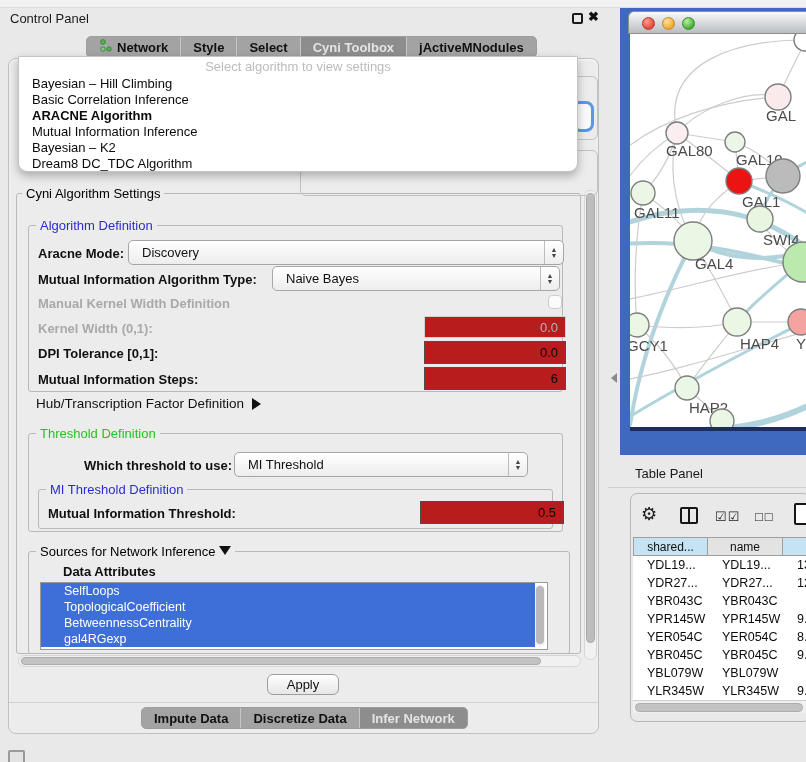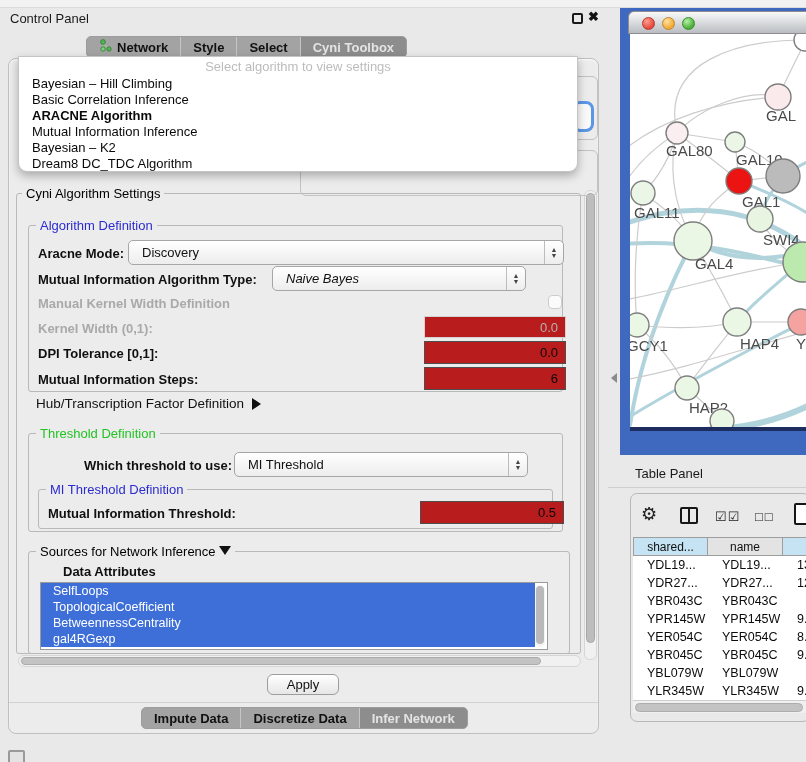--- a/index.html
+++ b/index.html
@@ -47,21 +47,21 @@
   .field.dis { border:1px solid #d2d2d2; color:#b3b3b3; }
 
   .checkbox { position:absolute; width:14px; height:14px; border:1px solid #cdcdcd; border-radius:4px; background:#fbfbfb; }
 
   .vscroll { position:absolute; background:#f1f1f1; border:1px solid #d6d6d6; border-radius:6px; }
   .vscroll .thumb { position:absolute; left:1px; width:9px; background:#bdbdbd; border:1px solid #a8a8a8; border-radius:5px; }
   .hscroll { position:absolute; background:#f1f1f1; border:1px solid #d6d6d6; border-radius:6px; }
   .hscroll .thumb { position:absolute; top:1px; height:8px; background:#c3c3c3; border:1px solid #ababab; border-radius:5px; }
 
   .datalist { position:absolute; left:40px; top:582px; width:508px; height:68px; background:#fff; border:1px solid #9a9a9a; overflow:hidden; }
-  .attr-item { height:16px; line-height:16px; font-size:12.5px; color:#fff; background:#3e6fd8; width:494px; padding-left:12px; white-space:nowrap; }
+  .attr-item { height:16px; line-height:16px; font-size:12.5px; color:#fff; background:#3e6fd8; width:494px; padding-left:23px; white-space:nowrap; }
   .list-scroll { position:absolute; right:2px; top:2px; width:10px; height:62px; background:#f4f4f4; border-radius:5px; }
   .list-scroll .thumb { position:absolute; left:1px; top:1px; width:8px; height:58px; background:#b9b9b9; border-radius:4px; }
 
   .apply-btn { position:absolute; left:267px; top:674px; width:72px; height:21px; background:linear-gradient(#ffffff,#e6e6e6); border:1px solid #9d9d9d; border-radius:6px; font-size:13px; color:#111; display:flex; align-items:center; justify-content:center; }
   .divider { position:absolute; left:9px; top:702px; width:589px; height:1px; background:#d2d2d2; }
 
   .tri-right { display:inline-block; width:0; height:0; border-top:6px solid transparent; border-bottom:6px solid transparent; border-left:9px solid #111; vertical-align:-2px; }
   .tri-down { display:inline-block; width:0; height:0; border-left:6px solid transparent; border-right:6px solid transparent; border-top:9px solid #111; vertical-align:1px; }
 
   .mini-square { position:absolute; left:8px; top:750px; width:17px; height:14px; border:2px solid #9a9a9a; background:#e3e3e3; border-radius:2px; }
@@ -130,20 +130,23 @@
     </div>
     <div class="seg">
         <span>Style</span>
       </div>
     <div class="seg">
         <span>Select</span>
       </div>
     <div class="seg selected">
         <span>Cyni Toolbox</span>
       </div>
+    <div class="seg">
+        <span>jActiveMNodules</span>
+      </div>
   </div>
 
   <div class="frag" style="left:300px; top:76px; width:298px; height:64px;"></div>
   <div class="frag" style="left:300px; top:150px; width:298px; height:46px;"></div>
   <div class="frag-combo"></div>
 
   <div class="popup">
     <div class="popup-hint">Select algorithm to view settings</div>
     <div id="algo-items">
         <div class="algo-item">Bayesian – Hill Climbing</div>
@@ -165,21 +168,21 @@
   <div class="group" style="left:28px; top:225px; width:535px; height:167px;"></div>
   <div class="group-label t-blue" style="left:36px; top:218px;">Algorithm Definition</div>
 
   <div class="lbl b" style="left:38px; top:246px;">Aracne Mode:</div>
   <div class="combo" style="left:128px; top:240px; width:436px; height:25px;">
     <span>Discovery</span>
     <span class="spin">▲<br>▼</span>
   </div>
 
   <div class="lbl b" style="left:38px; top:272px;">Mutual Information Algorithm Type:</div>
-  <div class="combo" style="left:272px; top:266px; width:254px; height:25px;font-style:italic;">
+  <div class="combo" style="left:272px; top:266px; width:288px; height:25px;">
     <span>Naive Bayes</span>
     <span class="spin">▲<br>▼</span>
   </div>
 
   <div class="lbl dis" style="left:38px; top:296px;">Manual Kernel Width Definition</div>
   <div class="checkbox" style="left:548px; top:295px;"></div>
 
   <div class="lbl dis" style="left:38px; top:321px;">Kernel Width (0,1):</div>
   <div class="field dis" style="left:424px; top:316px; width:142px; height:22px;">0.0</div>
 

